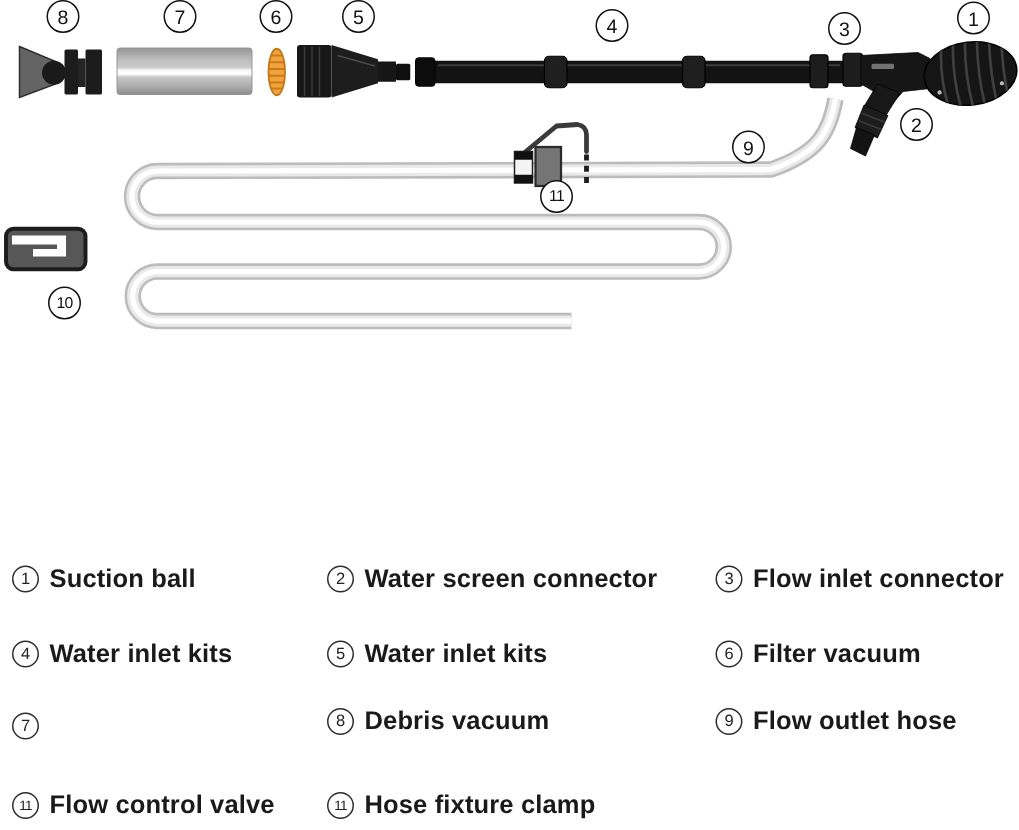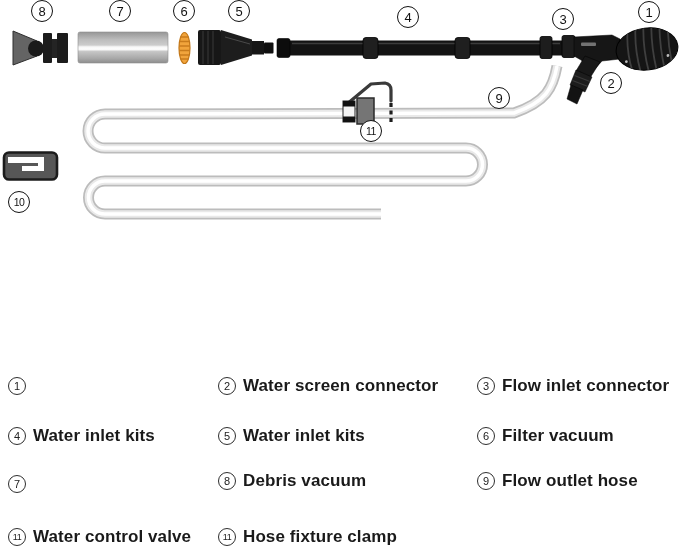--- a/index.html
+++ b/index.html
@@ -161,25 +161,26 @@
 
   <div class="co" style="left:649px;top:12px">1</div>
   <div class="co" style="left:611px;top:83px">2</div>
   <div class="co" style="left:563px;top:19px">3</div>
   <div class="co" style="left:408px;top:17px">4</div>
   <div class="co" style="left:239px;top:11px">5</div>
   <div class="co" style="left:184px;top:11px">6</div>
   <div class="co" style="left:120px;top:11px">7</div>
   <div class="co" style="left:42px;top:11px">8</div>
   <div class="co" style="left:499px;top:98px">9</div>
-  <div class="co two" style="left:19px;top:202px">10</div>
+  <div class="co two" style="left:43px;top:202px">10</div>
   <div class="co two" style="left:371px;top:131px">11</div>
 
   <div class="legend-item" style="left:8px;top:375px">
     <span class="legend-num">1</span>
+    <span class="legend-label">Suction ball</span>
   </div>
   <div class="legend-item" style="left:218px;top:375px">
     <span class="legend-num">2</span>
     <span class="legend-label">Water screen connector</span>
   </div>
   <div class="legend-item" style="left:477px;top:375px">
     <span class="legend-num">3</span>
     <span class="legend-label">Flow inlet connector</span>
   </div>
 
@@ -203,20 +204,20 @@
     <span class="legend-num">8</span>
     <span class="legend-label">Debris vacuum</span>
   </div>
   <div class="legend-item" style="left:477px;top:470px">
     <span class="legend-num">9</span>
     <span class="legend-label">Flow outlet hose</span>
   </div>
 
   <div class="legend-item" style="left:8px;top:526px">
     <span class="legend-num two">11</span>
-    <span class="legend-label">Water control valve</span>
+    <span class="legend-label">Flow control valve</span>
   </div>
   <div class="legend-item" style="left:218px;top:526px">
     <span class="legend-num two">11</span>
     <span class="legend-label">Hose fixture clamp</span>
   </div>
 
 </div>
 
 </body></html>

